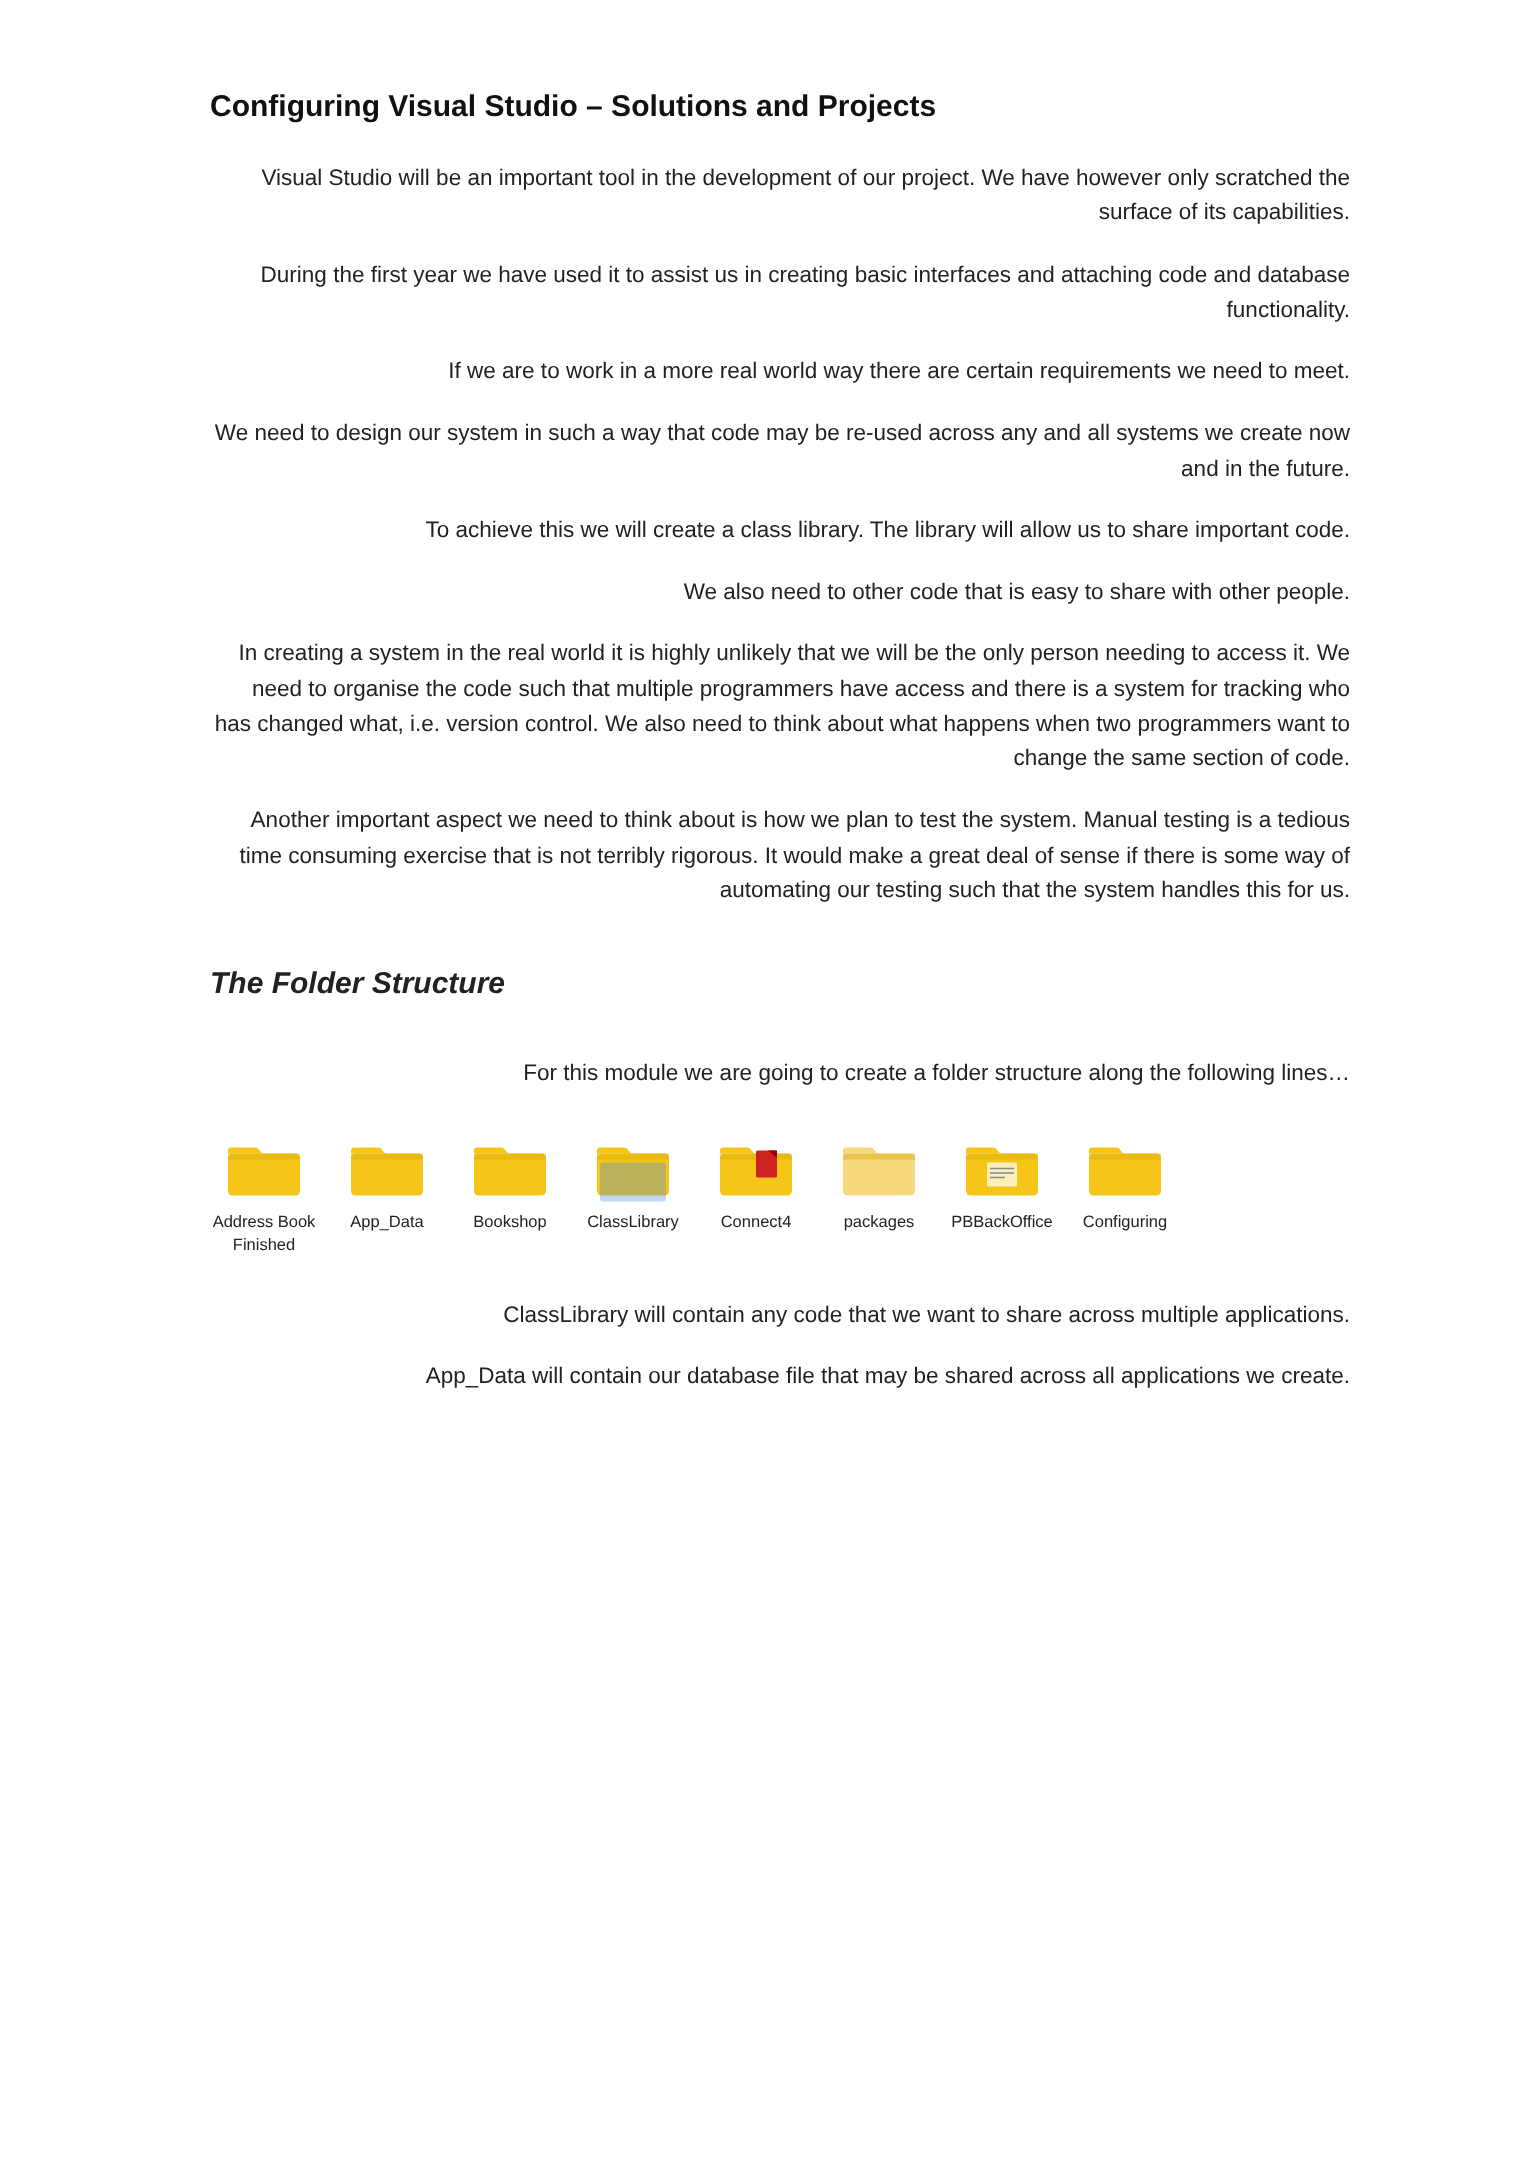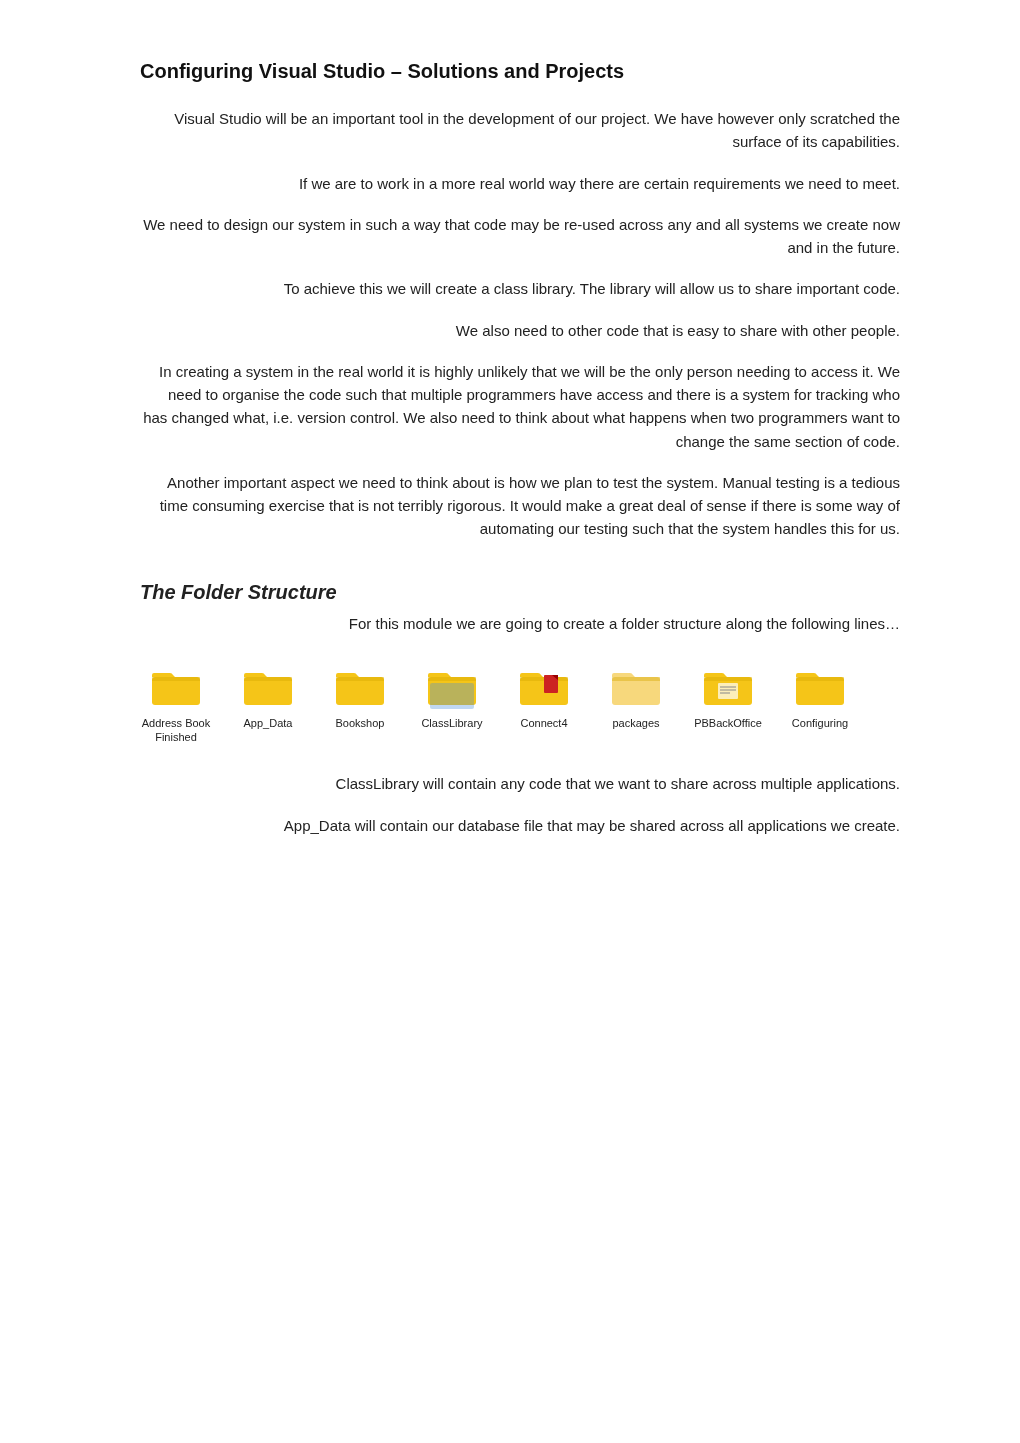--- a/index.html
+++ b/index.html
@@ -35,29 +35,29 @@
       line-height: 1.55;
       color: #222222;
       text-align: right;
     }
 
     .section-subtitle {
       font-size: 20px;
       font-weight: bold;
       font-style: italic;
       margin-top: 40px;
-      margin-bottom: 8px;
+      margin-bottom: 36px;
       color: #222222;
     }
 
     .folder-structure-area {
       display: flex;
       flex-direction: row;
       align-items: flex-start;
-      gap: 20px;
+      gap: 10px;
       margin: 28px 0 28px 0;
       flex-wrap: wrap;
     }
 
     .folder-item {
       display: flex;
       flex-direction: column;
       align-items: center;
       width: 72px;
     }
@@ -84,20 +84,21 @@
   </style>
 </head>
 <body>
 
 <div class="page-content">
 
   <h1 class="main-title">Configuring Visual Studio – Solutions and Projects</h1>
 
   <div id="paragraphs-container">
       <p class="body-paragraph">Visual Studio will be an important tool in the development of our project.  We have however only scratched the surface of its capabilities.</p>
+      <p class="body-paragraph">During the first year we have used it to assist us in creating basic interfaces and attaching code and database functionality.</p>
       <p class="body-paragraph">If we are to work in a more real world way there are certain requirements we need to meet.</p>
       <p class="body-paragraph">We need to design our system in such a way that code may be re-used across any and all systems we create now and in the future.</p>
       <p class="body-paragraph">To achieve this we will create a class library.  The library will allow us to share important code.</p>
       <p class="body-paragraph">We also need to other code that is easy to share with other people.</p>
       <p class="body-paragraph">In creating a system in the real world it is highly unlikely that we will be the only person needing to access it.  We need to organise the code such that multiple programmers have access and there is a system for tracking who has changed what, i.e. version control.  We also need to think about what happens when two programmers want to change the same section of code.</p>
       <p class="body-paragraph">Another important aspect we need to think about is how we plan to test the system.  Manual testing is a tedious time consuming exercise that is not terribly rigorous.  It would make a great deal of sense if there is some way of automating our testing such that the system handles this for us.</p>
     </div>
 
   <h2 class="section-subtitle">The Folder Structure</h2>
 

